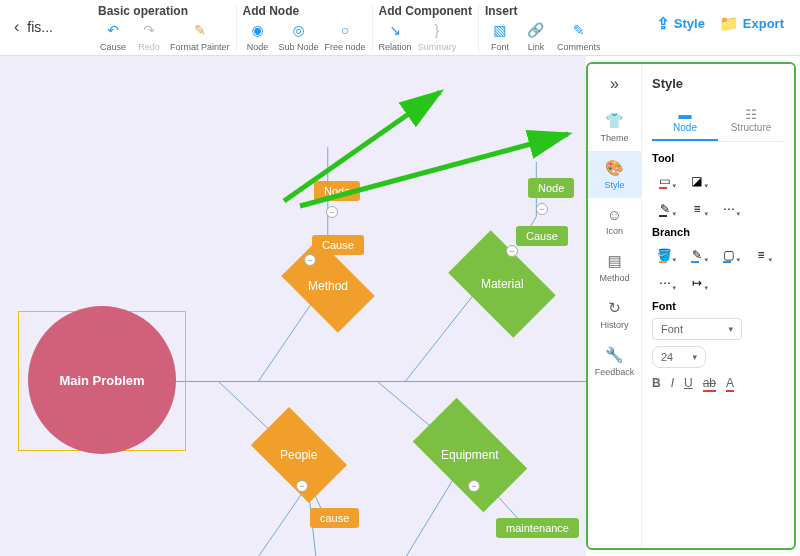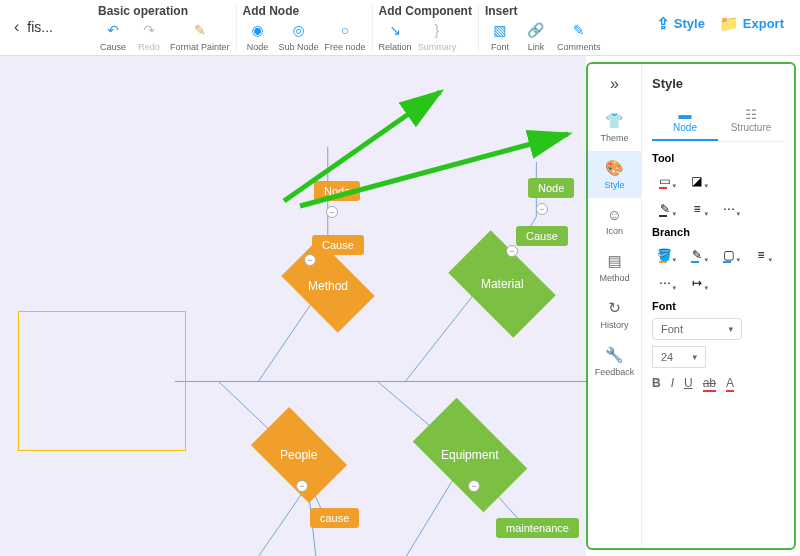--- a/index.html
+++ b/index.html
@@ -46,21 +46,21 @@
 .sptitle{font-size:13px;font-weight:bold;color:#333;margin:4px 0 10px}
 .sptabs{display:flex;border-bottom:1px solid #eee;margin-bottom:10px}
 .sptab{flex:1;text-align:center;padding:6px 0;font-size:10px;color:#888;cursor:pointer}
 .sptab.act{color:#2196f3;border-bottom:2px solid #2196f3}
 .sectt{font-weight:bold;font-size:11px;margin:6px 0}
 .brow{display:flex;gap:6px;margin-bottom:6px;align-items:center}
 .btool{width:26px;height:22px;border:1px solid transparent;display:flex;align-items:center;justify-content:center;position:relative;font-size:12px;cursor:pointer}
 .btool .car{font-size:7px;color:#666;position:absolute;right:1px;bottom:1px}
 .btool .bar{position:absolute;bottom:2px;left:6px;right:10px;height:2px}
 .sel1{border:1px solid #ddd;border-radius:4px;padding:4px 8px;display:flex;align-items:center;justify-content:space-between;width:90px;font-size:11px;color:#666;cursor:pointer}
-.sel2{border:1px solid #ddd;border-radius:0;padding:4px 8px;display:flex;align-items:center;justify-content:space-between;width:54px;font-size:11px;color:#666;cursor:pointer}
+.sel2{border:1px solid #ddd;border-radius:8px;padding:4px 8px;display:flex;align-items:center;justify-content:space-between;width:54px;font-size:11px;color:#666;cursor:pointer}
 .fmtrow{display:flex;gap:10px;margin-top:8px;font-size:12px;color:#666}
 .fmtrow span{cursor:pointer}
 .arrow-anno{position:absolute;pointer-events:none}
 </style>
 </head>
 <body>
 
 <div class="topbar">
   <div class="back-area">
     <span class="back-ico">‹</span>
@@ -159,20 +159,21 @@
           <line x1="300" y1="402" x2="325" y2="458"></line>
           <line x1="310" y1="430" x2="248" y2="520"></line>
           <line x1="310" y1="430" x2="320" y2="520"></line>
         <line x1="380" y1="326" x2="470" y2="402"></line>
           <line x1="470" y1="402" x2="398" y2="520"></line>
           <line x1="480" y1="418" x2="525" y2="468"></line>
       </g>
     </svg>
 
     <div class="selbox"></div>
+    <div class="shape circle">Main Problem</div>
 
     <div class="diamondwrap" style="left:288px;top:204px;width:80px;height:52px">
         <div class="diamond diamondin" style="background:#ef9f2a">
           <span class="diamondtxt">Method</span>
         </div>
       </div>
     <div class="shape rect o" style="left:314px;top:125px">Node</div>
     <div class="shape rect o" style="left:312px;top:179px">Cause</div>
     <div class="coll" style="left:326px;top:150px">−</div>
     <div class="coll" style="left:304px;top:198px">−</div>

